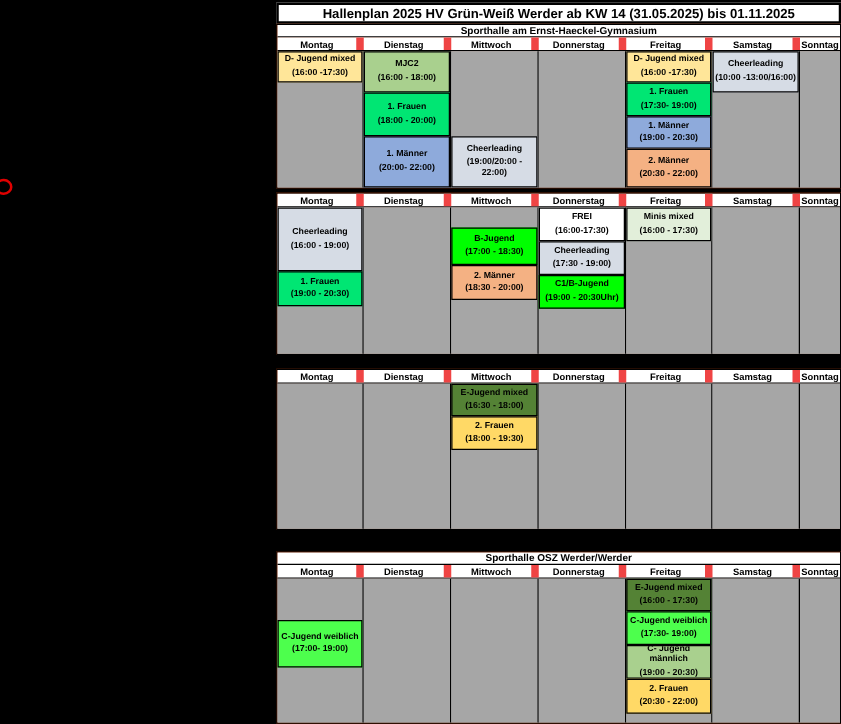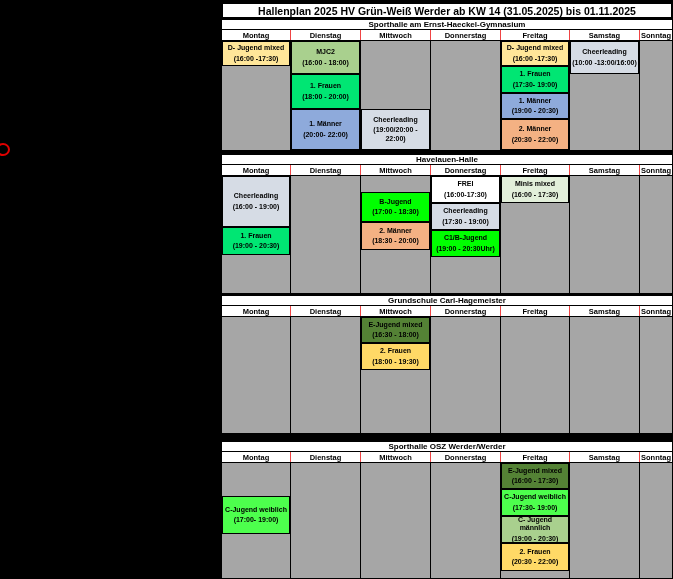--- a/index.html
+++ b/index.html
@@ -6,21 +6,21 @@
   .screen{position:relative;width:673px;height:579px;background:#000;overflow:hidden;
           font-family:"Liberation Sans",sans-serif;color:#000;}
   .board{position:absolute;left:221px;top:0;width:452px;height:579px;}
   .title-bar{position:absolute;left:0;top:2px;width:452px;height:17px;box-sizing:border-box;
              background:#fff;border:2px solid #000;display:flex;align-items:center;justify-content:center;
              font-size:10.5px;font-weight:bold;white-space:nowrap;}
   .section{position:absolute;left:0;width:450px;border:1px solid #000;background:#c2410c;}
   .hall-row{box-sizing:border-box;height:10px;background:#fff;border-bottom:1px solid #000;
             display:flex;align-items:center;justify-content:center;font-size:8px;font-weight:bold;}
   .day-row{box-sizing:border-box;height:11px;display:flex;border-bottom:1px solid #000;background:#fff;}
-  .day-cell{box-sizing:border-box;border-right:1px solid #ef4444;display:flex;align-items:center;
+  .day-cell{box-sizing:border-box;border-right:6px solid #ef4444;display:flex;align-items:center;
             justify-content:center;font-size:7.5px;font-weight:bold;overflow:hidden;}
   .day-cell:last-child{border-right:none;}
   .grid{display:flex;position:relative;background:#a6a6a6;}
   .col{box-sizing:border-box;position:relative;border-right:1px solid #000;background:#a6a6a6;height:100%;}
   .col:last-child{border-right:none;}
   .event{position:absolute;left:0;right:0;box-sizing:border-box;border:1px solid #000;
          display:flex;flex-direction:column;align-items:center;justify-content:center;gap:2px;
          font-size:7px;font-weight:bold;text-align:center;line-height:1.15;padding:0 1px;overflow:hidden;}
   .red-mark{position:absolute;left:-4px;top:143px;width:10px;height:9px;border:2px solid #e00000;
             border-radius:50%;background:transparent;}
@@ -95,21 +95,20 @@
             <div class="event" style="top: 0px; height: 33px; background: rgb(214, 220, 229);">
               <div>Cheerleading</div>
               <div>(10:00 -13:00/16:00)</div>
             </div>
           </div>
           <div class="col" style="flex: 0 0 32px;"></div>
         </div>
     </div>
 
     <div class="section" style="top:154px;">
-      <div class="hall-row">Havelauen-Halle</div>
       <div class="day-row">
           <div class="day-cell" style="flex: 0 0 69px;">Montag</div>
           <div class="day-cell" style="flex: 0 0 70px;">Dienstag</div>
           <div class="day-cell" style="flex: 0 0 70px;">Mittwoch</div>
           <div class="day-cell" style="flex: 0 0 70px;">Donnerstag</div>
           <div class="day-cell" style="flex: 0 0 69px;">Freitag</div>
           <div class="day-cell" style="flex: 0 0 70px;">Samstag</div>
           <div class="day-cell" style="flex: 0 0 32px;">Sonntag</div>
         </div>
       <div class="grid" style="height:117px;">
@@ -153,21 +152,20 @@
               <div>Minis mixed</div>
               <div>(16:00 - 17:30)</div>
             </div>
           </div>
           <div class="col" style="flex: 0 0 70px;"></div>
           <div class="col" style="flex: 0 0 32px;"></div>
         </div>
     </div>
 
     <div class="section" style="top:295px;">
-      <div class="hall-row">Grundschule Carl-Hagemeister</div>
       <div class="day-row">
           <div class="day-cell" style="flex: 0 0 69px;">Montag</div>
           <div class="day-cell" style="flex: 0 0 70px;">Dienstag</div>
           <div class="day-cell" style="flex: 0 0 70px;">Mittwoch</div>
           <div class="day-cell" style="flex: 0 0 70px;">Donnerstag</div>
           <div class="day-cell" style="flex: 0 0 69px;">Freitag</div>
           <div class="day-cell" style="flex: 0 0 70px;">Samstag</div>
           <div class="day-cell" style="flex: 0 0 32px;">Sonntag</div>
         </div>
       <div class="grid" style="height:116px;">

